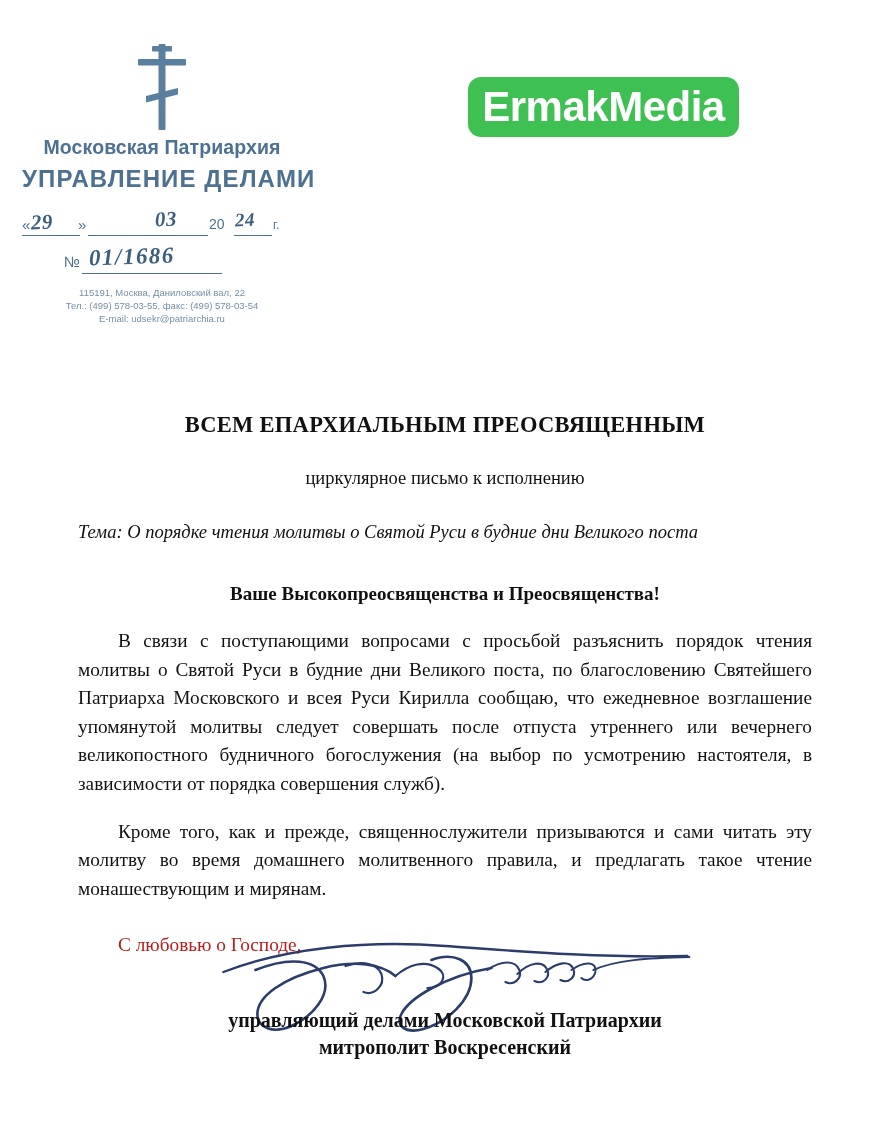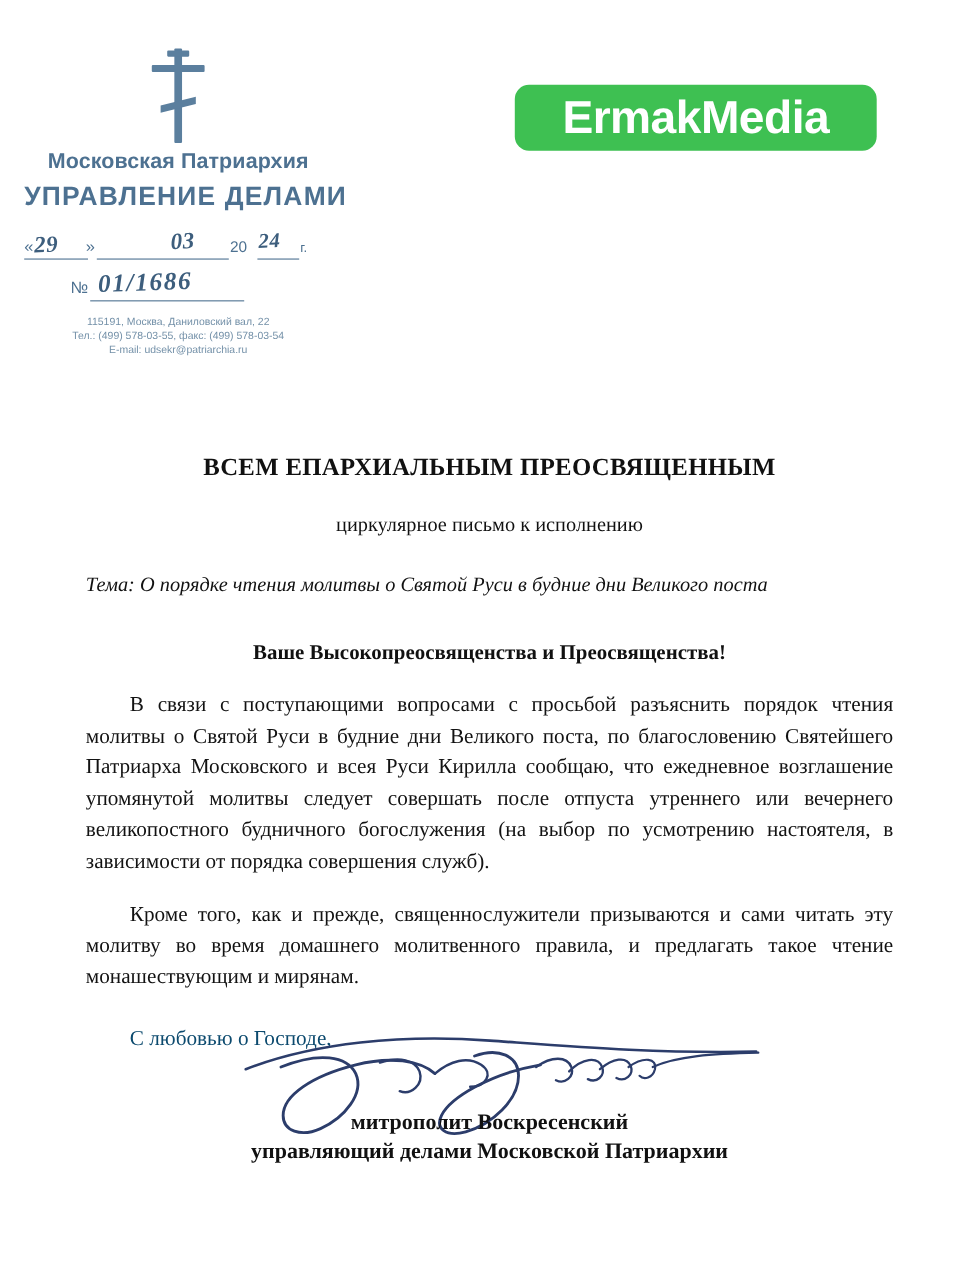--- a/index.html
+++ b/index.html
@@ -136,21 +136,21 @@
     line-height: 13px;
     color: #7390a8;
     text-align: center;
   }
 
   
   .watermark {
     position: absolute;
     left: 468px;
     top: 77px;
-    width: 329px;
+    width: 271px;
     height: 60px;
     border-radius: 13px;
     display: flex;
     align-items: center;
     justify-content: center;
   }
   .watermark-text {
     font-family: "Liberation Sans", sans-serif;
     font-weight: bold;
     font-size: 42px;
@@ -201,21 +201,21 @@
     line-height: 28.6px;
     margin-top: 22px;
     color: #121212;
     hyphens: none;
   }
   .para + .para { margin-top: 0px; }
   .closing {
     font-size: 19.3px;
     margin-top: 30px;
     text-indent: 40px;
-    color: #0c4a6e;
+    color: #b91c1c;
   }
 
   
   .sig-block {
     position: absolute;
     left: 78px;
     top: 930px;
     width: 734px;
     text-align: center;
   }
@@ -321,18 +321,18 @@
                    C 210 104, 200 96, 206 84 C 214 68, 250 46, 296 38" stroke-width="2.6"></path>
           <path d="M292 40 C 306 30, 320 30, 324 40 C 327 49, 318 56, 310 52" stroke-width="2.1"></path>
           <path d="M322 44 C 334 32, 348 30, 352 40 C 355 48, 347 55, 339 51" stroke-width="2.1"></path>
           <path d="M350 42 C 362 32, 374 30, 378 39 C 381 47, 373 54, 365 50" stroke-width="2.1"></path>
           <path d="M376 40 C 390 30, 402 32, 400 42 C 398 50, 390 52, 386 48" stroke-width="2.0"></path>
           <path d="M398 40 C 420 30, 452 28, 494 27" stroke-width="2.0"></path>
         </g>
       </svg>
     </div>
     <div class="sig-title">
+      <div>управляющий делами Московской Патриархии</div>
       <div>митрополит Воскресенский</div>
-      <div>управляющий делами Московской Патриархии</div>
     </div>
   </div>
 
 </div>
 
 </body></html>

